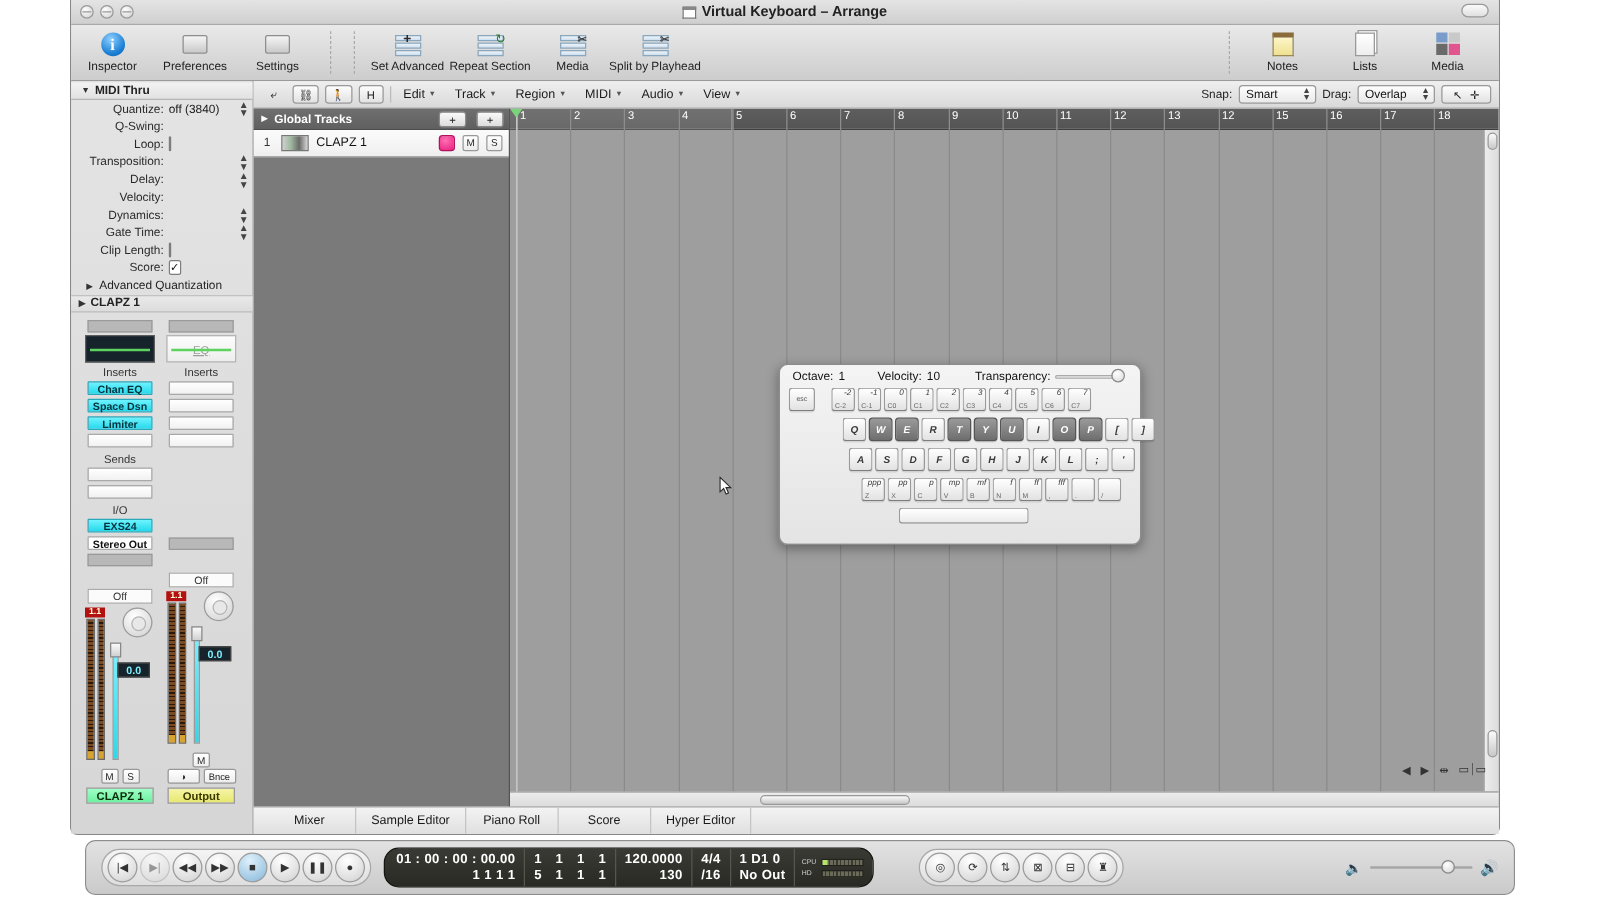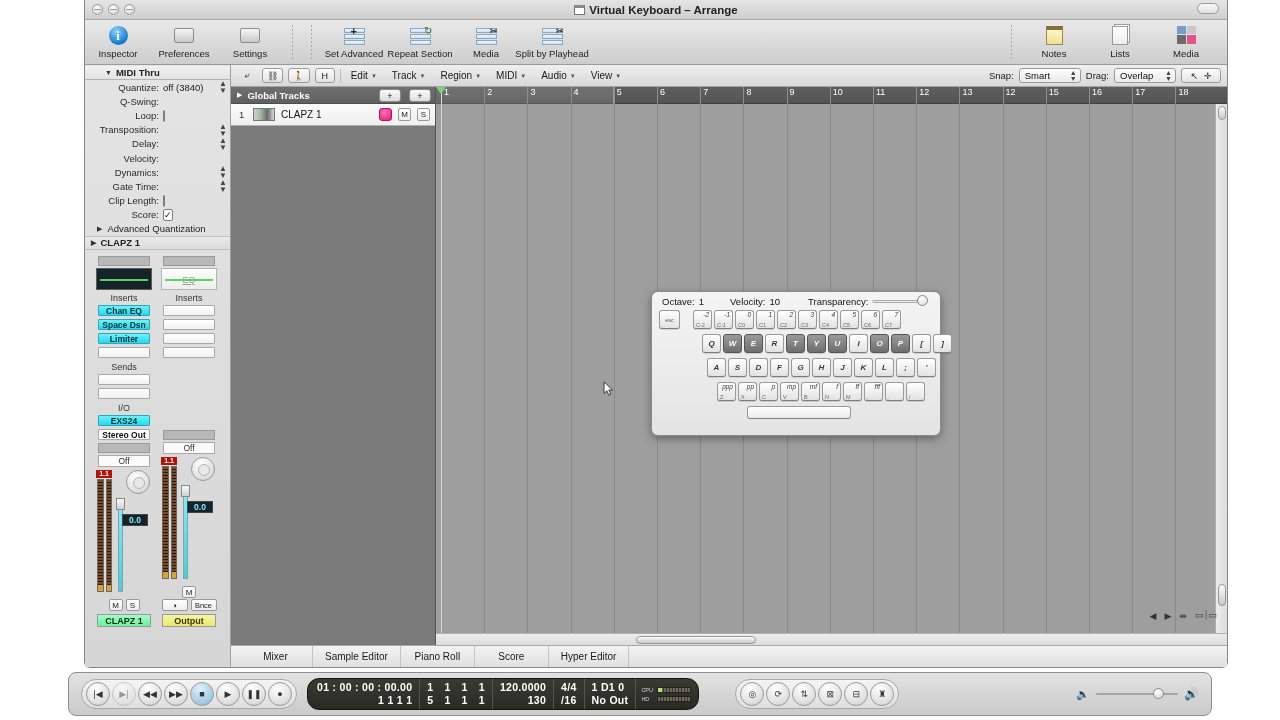--- a/index.html
+++ b/index.html
@@ -6,21 +6,21 @@
   html, body {
     width: 1280px; height: 720px;
     font-family: "Liberation Sans", sans-serif;
     background: #ffffff;
     overflow: hidden;
   }
   #root { position: relative; width: 1280px; height: 720px; background: #ffffff; }
 
   
   .window {
-    position: absolute; left: 84px; top: 0; width: 1144px; height: 668px;
+    position: absolute; left: 56px; top: 0; width: 1144px; height: 668px;
     background: linear-gradient(#e8e8e8, #d8d8d8);
     border: 1px solid #888; border-top: none;
     border-radius: 0 0 6px 6px;
   }
   .titlebar {
     position: relative; height: 20px;
     background: linear-gradient(#e4e4e4, #cfcfcf);
     border-bottom: 1px solid #a8a8a8;
     display: flex; align-items: center; justify-content: center;
   }
@@ -162,21 +162,21 @@
   .body-area { position: relative; height: 602px; display: flex; }
 
   
   .inspector {
     width: 146px; background: linear-gradient(#e4e4e4,#d6d6d6);
     border-right: 1px solid #a0a0a0; padding-top: 1px;
     font-size: 9.5px; color: #222; position: relative;
   }
   .insp-header {
     height: 14px; display: flex; align-items: center; gap: 4px;
-    padding-left: 20px; font-weight: bold; font-size: 9.5px;
+    padding-left: 8px; font-weight: bold; font-size: 9.5px;
     background: linear-gradient(#f2f2f2,#e2e2e2);
     border-bottom: 1px solid #b5b5b5;
   }
   .tri { font-size: 7px; color: #333; }
   .param-row {
     height: 14.2px; display: flex; align-items: center;
     padding: 0 4px 0 6px; gap: 4px;
   }
   .param-lab { flex: 1; text-align: right; font-size: 9.5px; color: #2a2a2a; }
   .param-val { font-size: 9.5px; color: #1a1a1a; min-width: 52px; }
@@ -222,20 +222,21 @@
   }
   .slot.wh { background: #fff; font-weight: bold; }
   .grey-bar {
     width: 52px; height: 10px; background: #b8b8b8; border: 1px solid #9a9a9a;
     margin-bottom: 2px;
   }
   .off-box {
     width: 52px; height: 12px; border: 1px solid #a9a9a9; background: #fbfbfb;
     font-size: 8.5px; text-align: center; line-height: 10px; color: #333;
     margin-bottom: 3px;
+    margin-top: 16px;
   }
   .meter-zone { width: 56px; height: 128px; position: relative; }
   .peak {
     position: absolute; left: 0; top: 0; width: 16px; height: 8px; background: #b31010;
     color: #ffd; font: bold 7px "Liberation Sans", sans-serif;
     text-align: center; line-height: 8px;
   }
   .meters {
     position: absolute; left: 1px; top: 9px; width: 15px; height: 113px;
     display: flex; gap: 2px;

